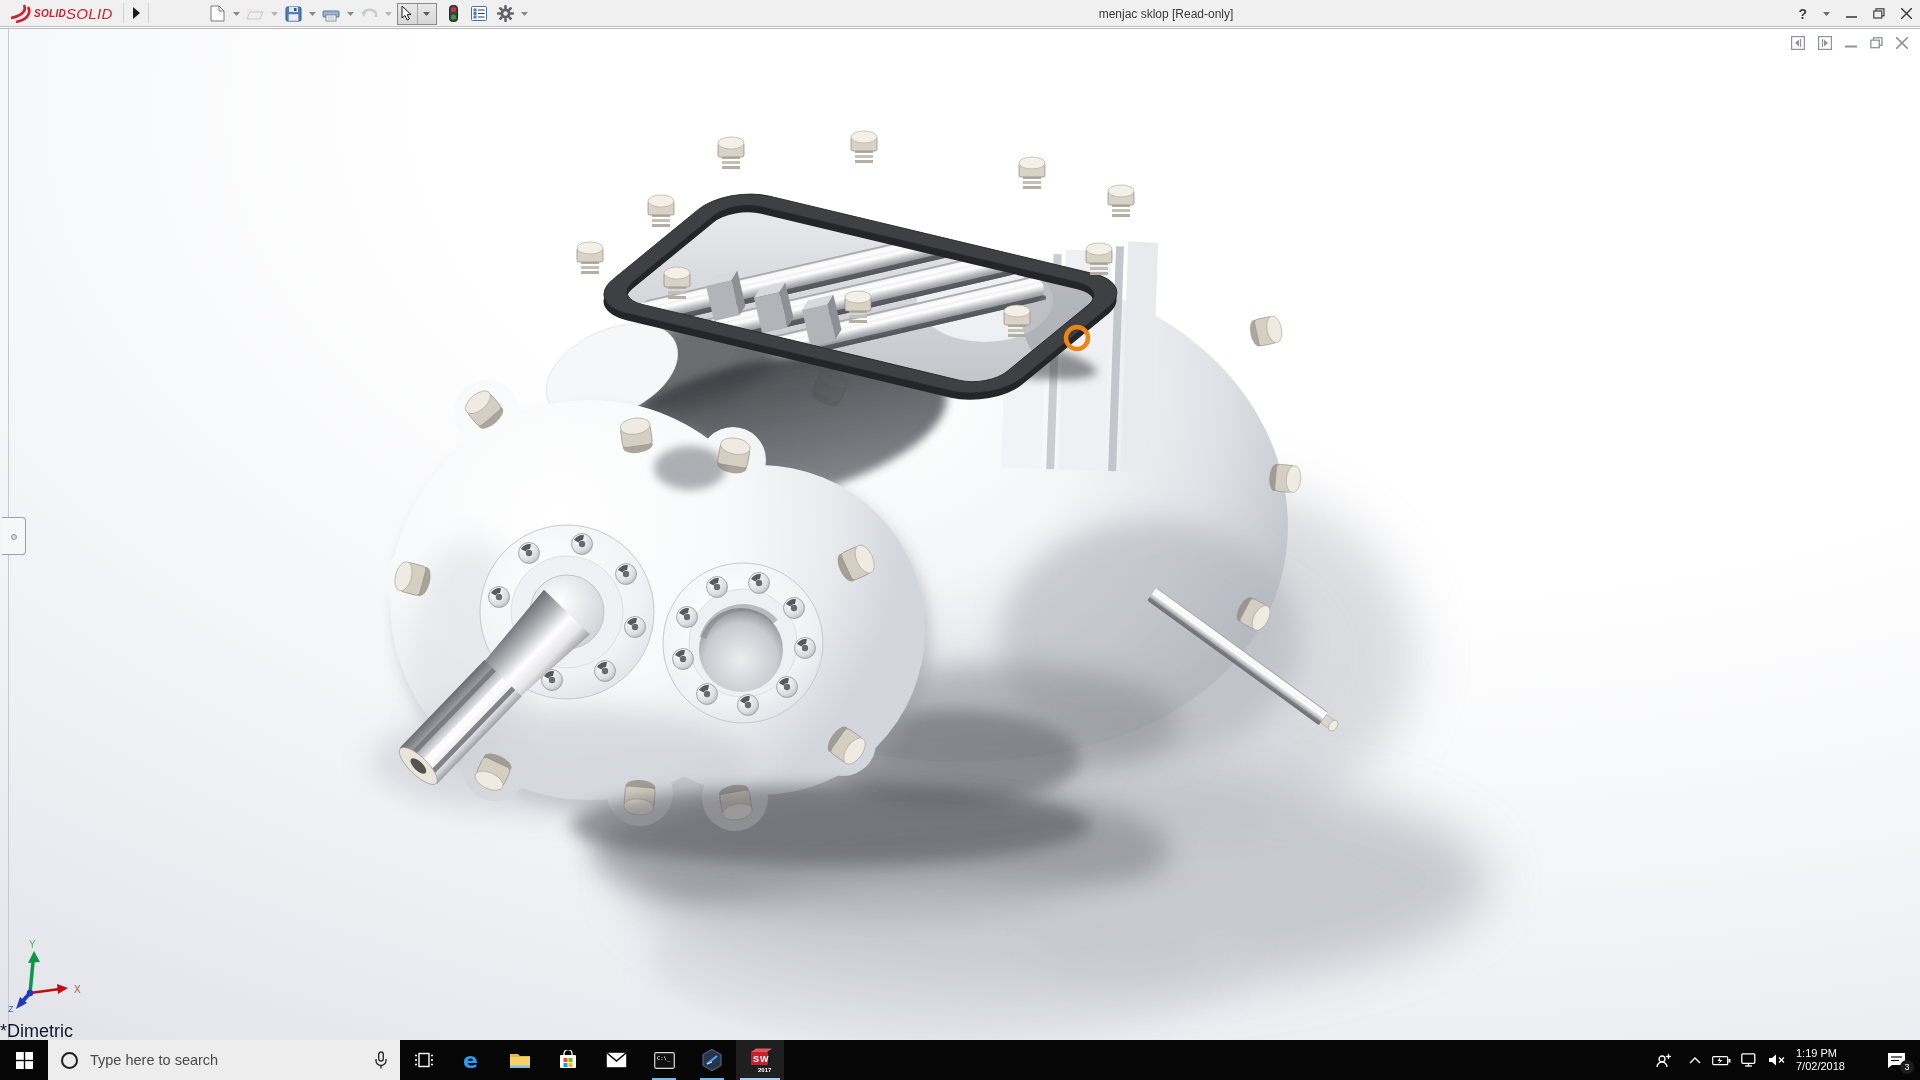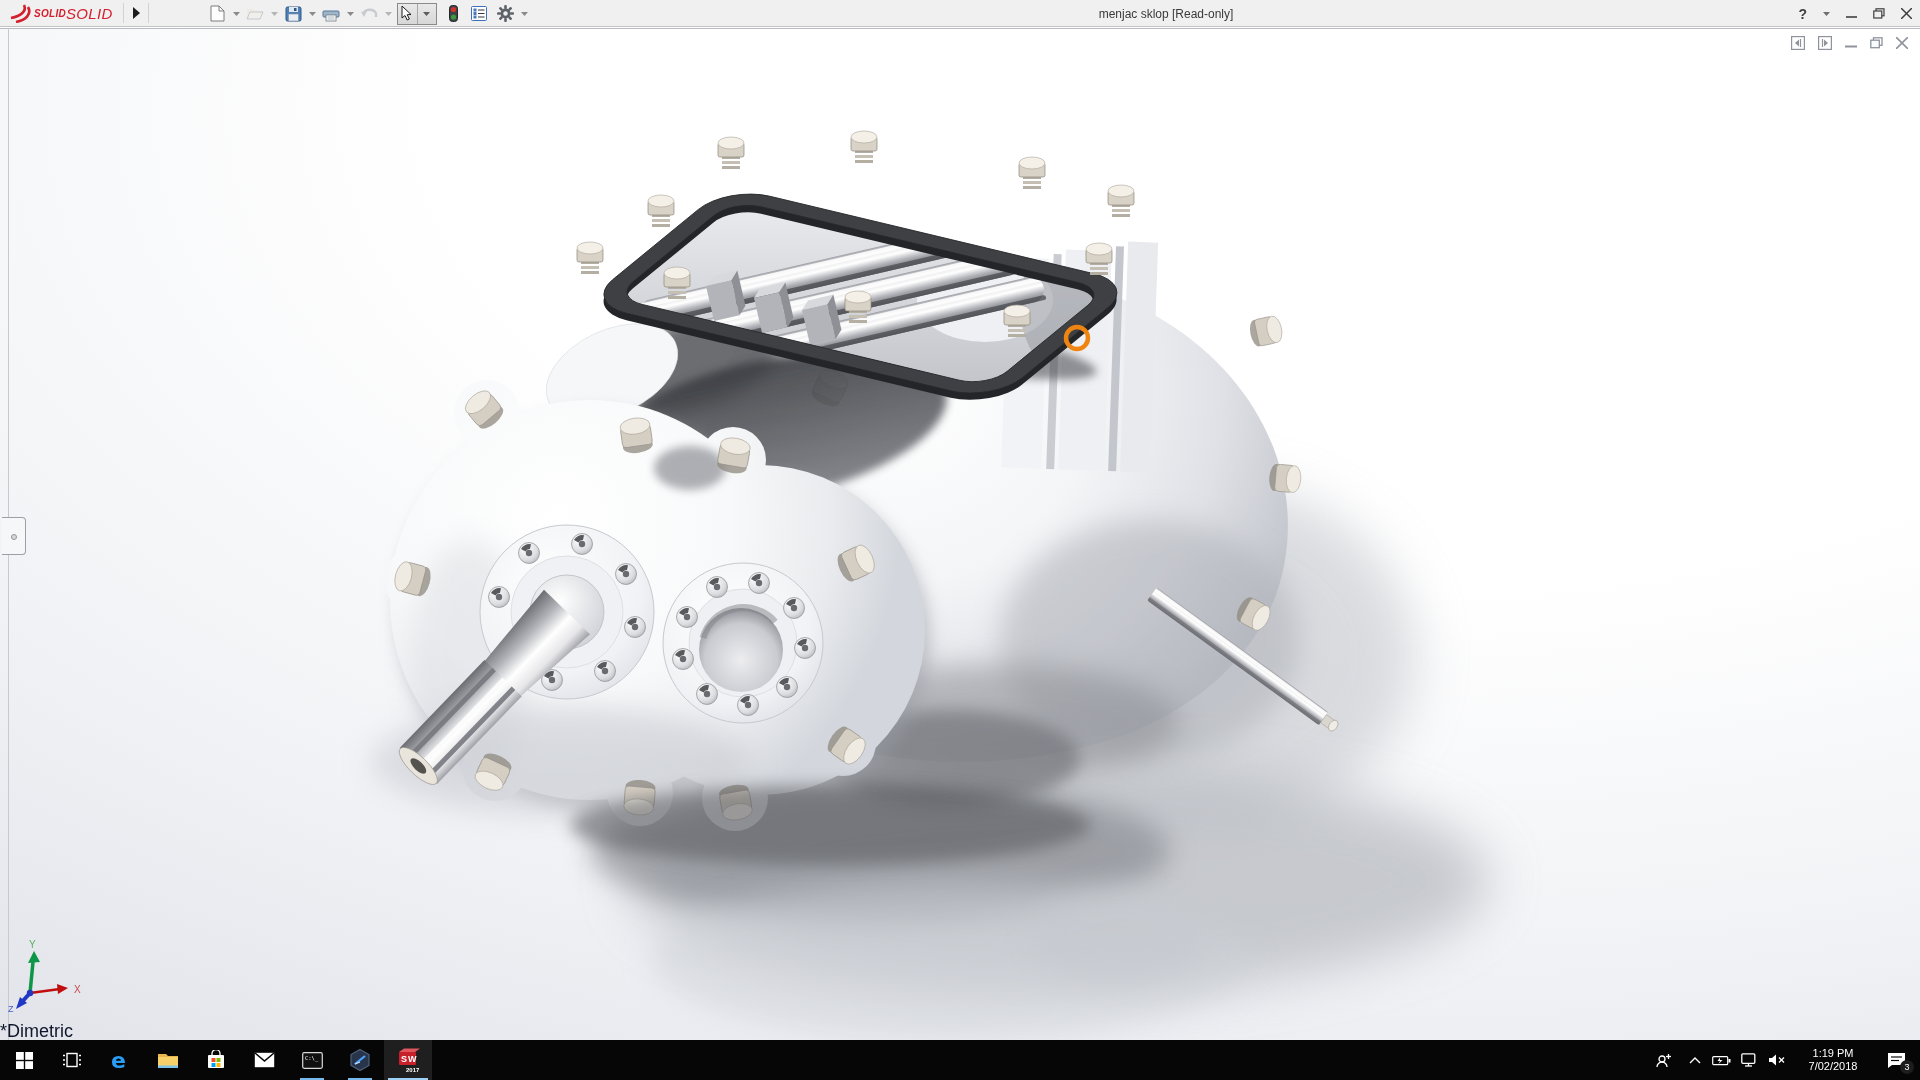--- a/index.html
+++ b/index.html
@@ -49,21 +49,21 @@
   .search-box { width:352px; height:40px; background:#ededee; display:flex; align-items:center; }
   .search-circle { width:17px; height:17px; border:2.2px solid #1f1f1f; border-radius:50%; margin:0 12px 0 13px; }
   .search-text { font-size:14.5px; color:#4a4a4a; }
   .search-mic { margin-left:auto; margin-right:12px; display:flex; }
   .tb-app { width:48px; height:40px; display:flex; align-items:center; justify-content:center; position:relative; }
   .tb-app.running::after { content:""; position:absolute; bottom:0; left:12px; width:24px; height:2px; background:#76b9ed; }
   .tb-app.active { background:rgba(255,255,255,.10); }
   .tb-app.active::after { left:4px; width:40px; background:#9fd0f5; }
   .tray { margin-left:auto; display:flex; align-items:center; height:40px; padding-right:3px; }
   .tray-item { height:40px; display:flex; align-items:center; justify-content:center; }
-  .clock { width:74px; text-align:center; color:#fff; font-size:11px; line-height:13px; margin:0 5px; }
+  .clock { width:74px; color:#fff; font-size:11px; line-height:13px; margin:0 5px; }
   .action-wrap { width:42px; position:relative; }
   .badge { position:absolute; right:3px; bottom:6px; width:14px; height:14px; border-radius:50%;
     background:#1d1d1d; color:#fff; font-size:9px; display:flex; align-items:center; justify-content:center; }
 </style>
 </head>
 <body>
 
 <div class="app">
 
   <div class="viewportbg"></div>
@@ -522,20 +522,31 @@
 
   <div class="taskbar">
     <div class="start-btn">
       <svg width="17" height="17">
         <rect x="0" y="0" width="7.8" height="7.8" fill="#fff"></rect>
           <rect x="9.2" y="0" width="7.8" height="7.8" fill="#fff"></rect>
         <rect x="0" y="9.2" width="7.8" height="7.8" fill="#fff"></rect>
           <rect x="9.2" y="9.2" width="7.8" height="7.8" fill="#fff"></rect>
       </svg>
     </div>
+    <div class="search-box">
+      <div class="search-circle"></div>
+      <div class="search-text">Type here to search</div>
+      <div class="search-mic">
+        <svg width="14" height="19" viewBox="0 0 14 19">
+          <rect x="4.7" y="1" width="4.6" height="9" rx="2.3" fill="none" stroke="#2e2e2e" stroke-width="1.4"></rect>
+          <path d="M2,8 v1.5 a5,5 0 0 0 10,0 V8" fill="none" stroke="#2e2e2e" stroke-width="1.4"></path>
+          <line x1="7" y1="14.5" x2="7" y2="17.5" stroke="#2e2e2e" stroke-width="1.4"></line>
+        </svg>
+      </div>
+    </div>
 
     <div class="tb-app">
       <svg width="20" height="18" viewBox="0 0 20 18">
         <rect x="5" y="2.5" width="10" height="13" fill="none" stroke="#fff" stroke-width="1.4"></rect>
         <line x1="1" y1="4.5" x2="3" y2="4.5" stroke="#fff" stroke-width="1.4"></line>
           <line x1="1" y1="9" x2="3" y2="9" stroke="#fff" stroke-width="1.4"></line>
         <line x1="1" y1="13.5" x2="3" y2="13.5" stroke="#fff" stroke-width="1.4"></line>
         <line x1="17" y1="4.5" x2="19" y2="4.5" stroke="#fff" stroke-width="1.4"></line>
           <line x1="17" y1="9" x2="19" y2="9" stroke="#fff" stroke-width="1.4"></line>
         <line x1="17" y1="13.5" x2="19" y2="13.5" stroke="#fff" stroke-width="1.4"></line>

